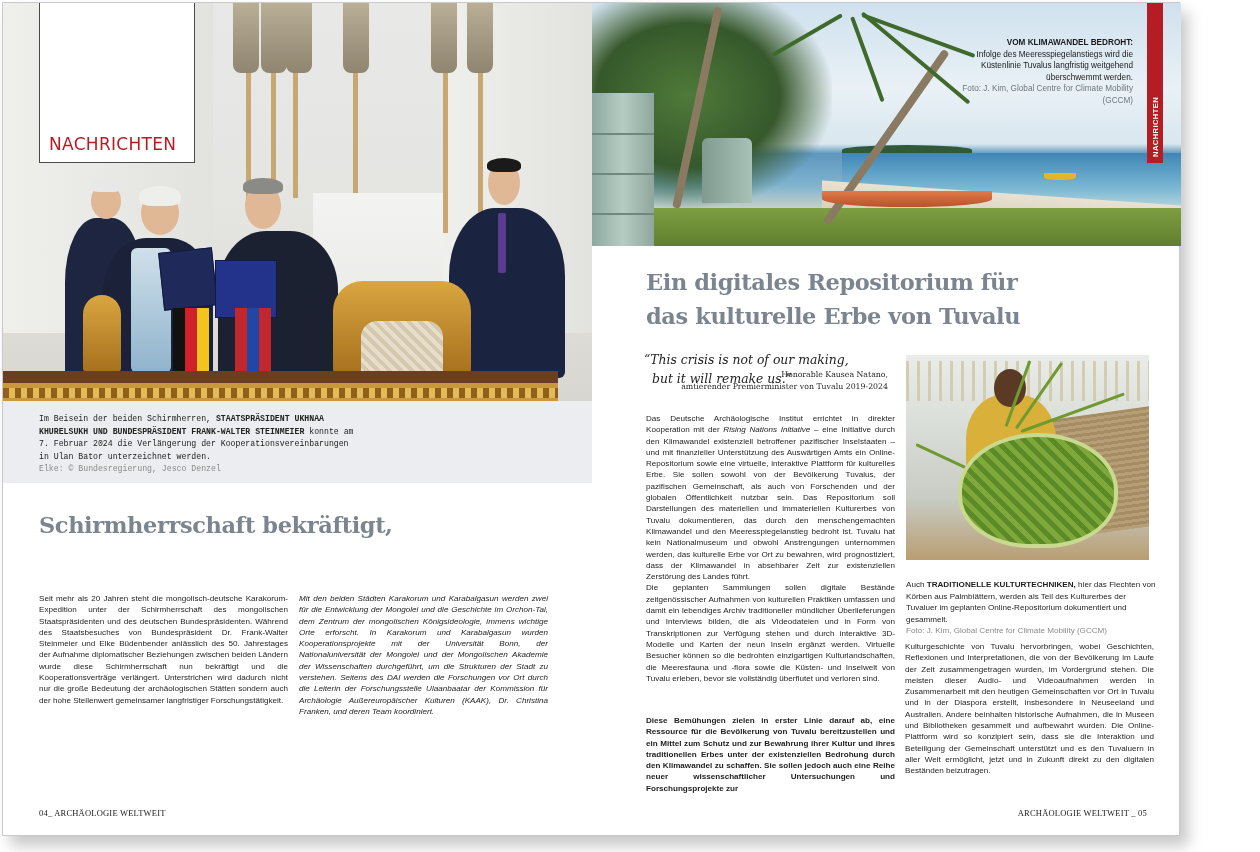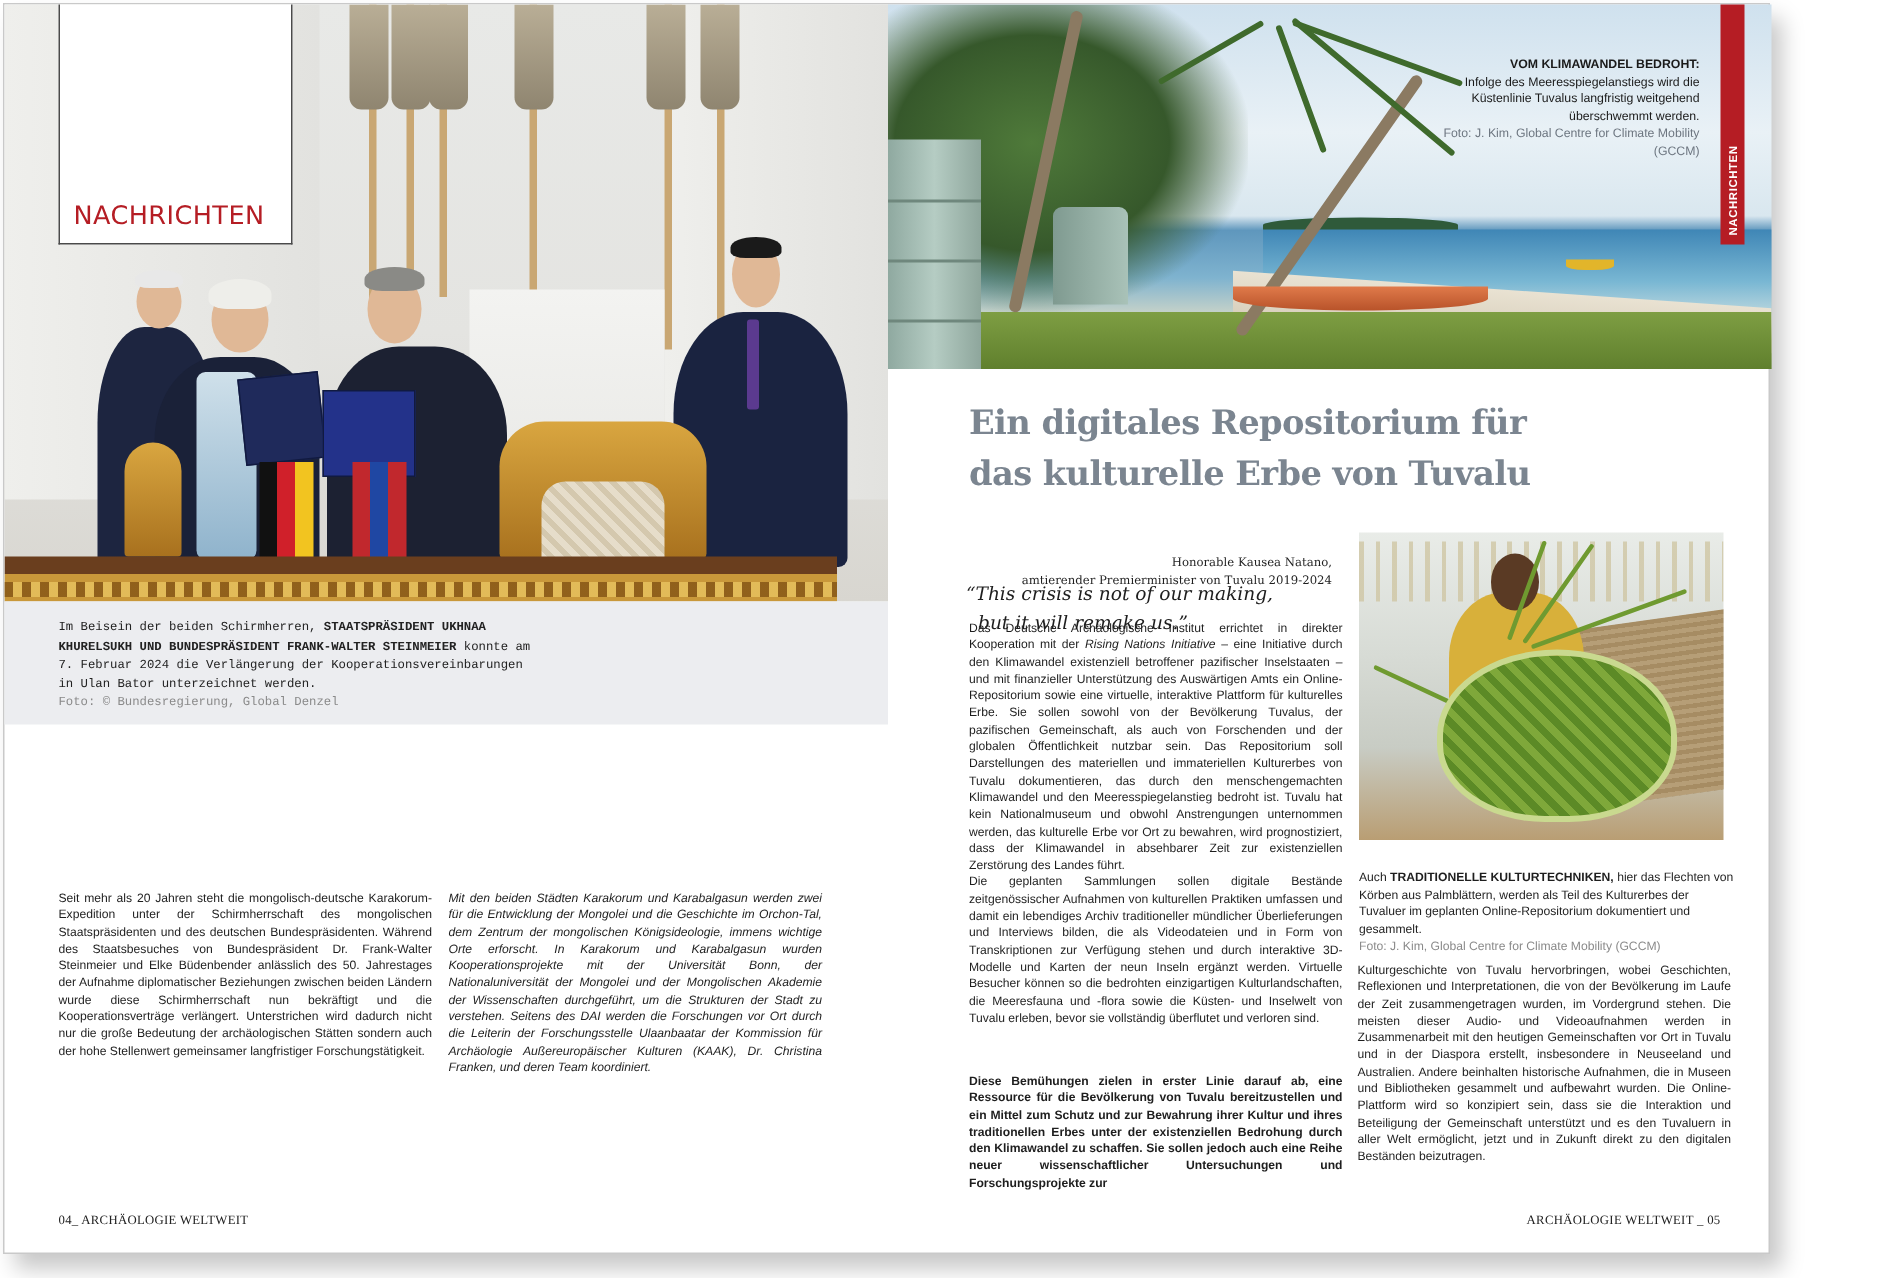--- a/index.html
+++ b/index.html
@@ -93,21 +93,21 @@
     position: absolute; right: 18px; top: 0; width: 16px; height: 160px; background: #b51d24;
   }
   .side-tab-label {
     position: absolute; left: 50%; bottom: 6px; transform-origin: left bottom;
     transform: translateX(5px) rotate(-90deg); white-space: nowrap;
     font-size: 7.6px; font-weight: bold; color: #fff; letter-spacing: 0.4px;
   }
 
   .headline-right { position: absolute; left: 54px; top: 262px; width: 420px; font-size: 22.5px; line-height: 34px; }
 
-  .quote { position: absolute; left: 52px; top: 348px; width: 250px; font-family: "DejaVu Serif", serif; color: #1e1e1e; margin-top: 36px; }
+  .quote { position: absolute; left: 52px; top: 348px; width: 250px; font-family: "DejaVu Serif", serif; color: #1e1e1e; }
   .quote-l1 { font-style: italic; font-size: 12.4px; line-height: 17px; }
   .quote-l2 { font-style: italic; font-size: 12.4px; line-height: 17px; padding-left: 8px; display: inline-block; }
   .quote-attr { position: absolute; left: 52px; top: 366px; width: 244px; text-align: right; font-family: "DejaVu Serif", serif; font-size: 7.8px; line-height: 12px; color: #1e1e1e; }
   .quote-attr-name { display: block; padding-left: 120px; }
 
   .col-r1 { left: 54px; top: 410px; width: 249px; }
   .col-r1b { left: 54px; top: 712px; width: 249px; font-weight: bold; }
   .col-r2 { left: 313px; top: 638px; width: 249px; }
 
   .photo-weaving {
@@ -180,26 +180,26 @@
       <div class="desk-pattern"></div>
     </div>
 
     <div class="section-box">
       <span class="section-box-label">NACHRICHTEN</span>
     </div>
 
     <div class="caption-band">
       <div class="caption-left">
         <span>Im Beisein der beiden Schirmherren, </span><b>STAATSPRÄSIDENT UKHNAA KHURELSUKH UND BUNDESPRÄSIDENT FRANK-WALTER STEINMEIER</b><span> konnte am 7. Februar 2024 die Verlängerung der Kooperationsvereinbarungen in Ulan Bator unterzeichnet werden.</span><br>
-        <span class="caption-credit">Foto: © Bundesregierung, Global Denzel</span>
+        <span class="caption-credit">Elke: © Bundesregierung, Jesco Denzel</span>
       </div>
     </div>
 
     <h2 class="headline headline-left">
-      <br>
+      <span>Schirmherrschaft bekräftigt,</span><br>
     </h2>
 
     <div class="body-col col-l1">
       <p>Seit mehr als 20 Jahren steht die mongolisch-deutsche Karakorum-Expedition unter der Schirmherrschaft des mongolischen Staatspräsidenten und des deutschen Bundespräsidenten. Während des Staatsbesuches von Bundespräsident Dr. Frank-Walter Steinmeier und Elke Büdenbender anlässlich des 50. Jahrestages der Aufnahme diplomatischer Beziehungen zwischen beiden Ländern wurde diese Schirmherrschaft nun bekräftigt und die Kooperationsverträge verlängert. Unterstrichen wird dadurch nicht nur die große Bedeutung der archäologischen Stätten sondern auch der hohe Stellenwert gemeinsamer langfristiger Forschungstätigkeit.</p>
     </div>
     <div class="body-col col-l2">
       <p>Mit den beiden Städten Karakorum und Karabalgasun werden zwei für die Entwicklung der Mongolei und die Geschichte im Orchon-Tal, dem Zentrum der mongolischen Königsideologie, immens wichtige Orte erforscht. In Karakorum und Karabalgasun wurden Kooperationsprojekte mit der Universität Bonn, der Nationaluniversität der Mongolei und der Mongolischen Akademie der Wissenschaften durchgeführt, um die Strukturen der Stadt zu verstehen. Seitens des DAI werden die Forschungen vor Ort durch die Leiterin der Forschungsstelle Ulaanbaatar der Kommission für Archäologie Außereuropäischer Kulturen (KAAK), Dr. Christina Franken, und deren Team koordiniert.</p>
     </div>
 
     <div class="folio folio-left">04_  ARCHÄOLOGIE WELTWEIT</div>

